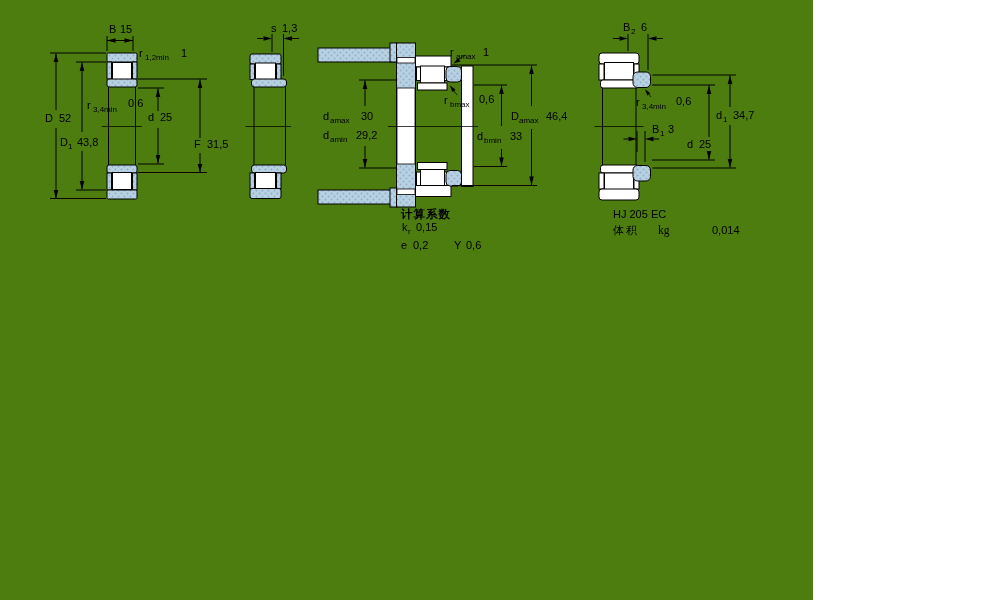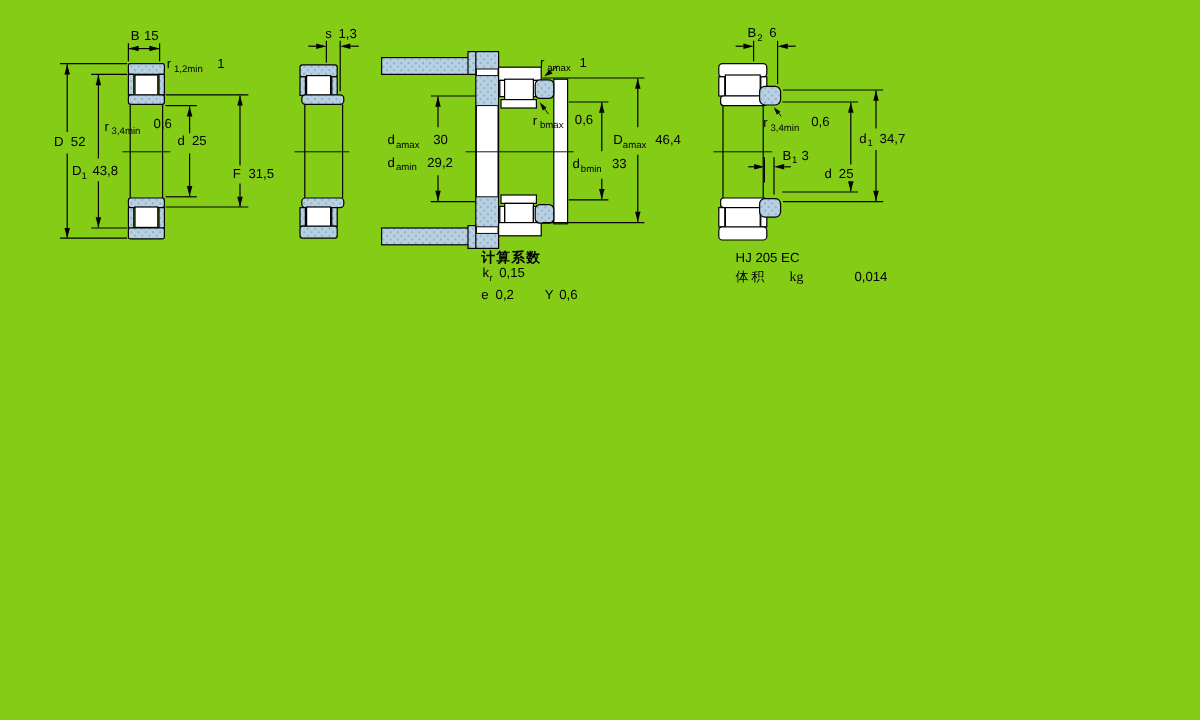--- a/index.html
+++ b/index.html
@@ -1,16 +1,16 @@
 <!DOCTYPE html>
 <html><head>
 <meta charset="utf-8">
 <style>
   html,body{margin:0;padding:0;background:#ffffff;}
-  .canvas{width:1000px;height:600px;background:#84cc16;position:relative;overflow:hidden;}
+  .canvas{width:813px;height:600px;background:#4d7c0f;position:relative;overflow:hidden;}
   svg{display:block;}
   text{font-family:"Liberation Sans", sans-serif;fill:#000;}
   .lbl{font-size:11px;}
   .sub{font-size:8px;}
   .cjk-bold{font-size:11.5px;font-weight:bold;letter-spacing:1px;}
   .cjk{font-size:11px;letter-spacing:2px;}
   .serif{font-family:"Liberation Serif", serif;font-size:11.5px;}
   .ln{stroke:#000;stroke-width:1;}
   .thin{stroke:#000;stroke-width:0.75;}
   .arrow{fill:#000;stroke:none;}

